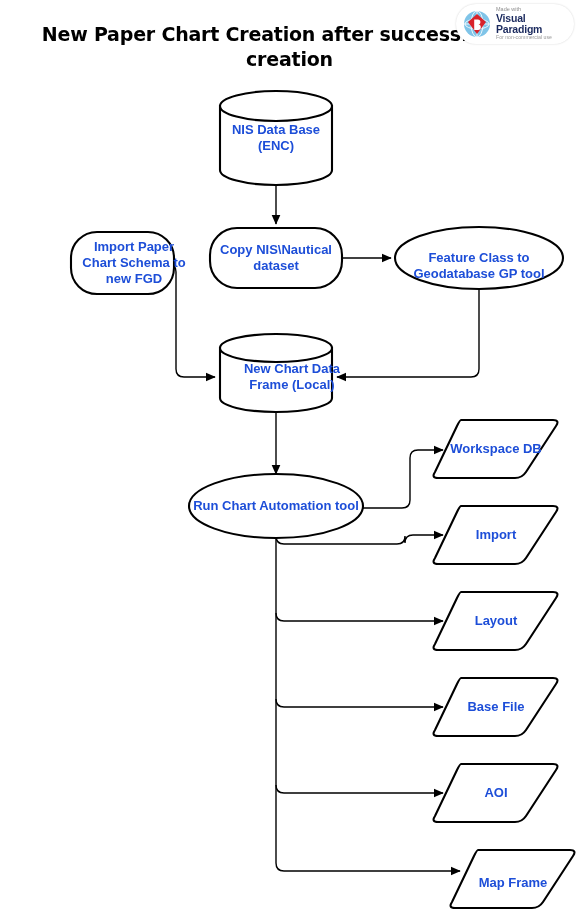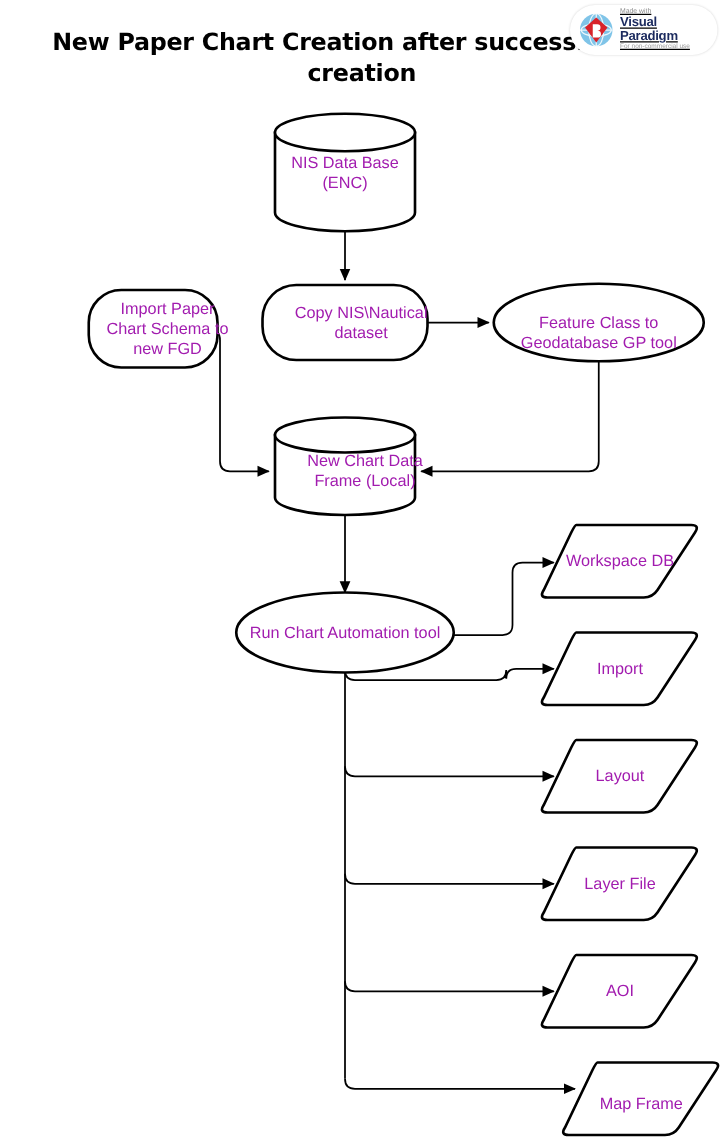--- a/index.html
+++ b/index.html
@@ -37,38 +37,38 @@
   }
   .node-label {
     position: absolute;
     display: flex;
     align-items: center;
     justify-content: center;
     text-align: center;
     font-family: "Liberation Sans", sans-serif;
     font-size: 13px;
     line-height: 16px;
-    color: #a21caf;
+    color: #1d4ed8;
     pointer-events: none;
+    font-weight: bold;
   }
   
   #vp-watermark {
     position: absolute;
     left: 456px;
     top: 4px;
     width: 118px;
     height: 40px;
     background: #ffffff;
     border-radius: 20px;
     box-shadow: 0 0 2px rgba(0,0,0,0.18);
     display: flex;
     align-items: center;
     padding-left: 6px;
     box-sizing: border-box;
-    text-decoration: underline;
   }
   #vp-watermark .vp-globe {
     width: 30px;
     height: 30px;
     flex: 0 0 30px;
     position: relative;
   }
   #vp-watermark .vp-text {
     margin-left: 4px;
     line-height: 1.05;
@@ -174,21 +174,21 @@
 </div>
 
 <div class="node-label" style="left:71px; top:232px; width:126px; height:62px;">
   <div>
     <div>Import Paper</div>
     <div>Chart Schema to</div>
     <div>new FGD</div>
   </div>
 </div>
 
-<div class="node-label" style="left:210px; top:228px; width:132px; height:60px;justify-content:flex-end;">
+<div class="node-label" style="left:210px; top:228px; width:132px; height:60px;">
   <div>
     <div>Copy NIS\Nautical</div>
     <div>dataset</div>
   </div>
 </div>
 
 <div class="node-label" style="left:395px; top:228px; width:168px; height:76px;">
   <div>
     <div>Feature Class to</div>
     <div>Geodatabase GP tool</div>
@@ -212,21 +212,21 @@
 
 <div class="node-label" style="left:437px; top:506px; width:118px; height:58px;">
   <div>Import</div>
 </div>
 
 <div class="node-label" style="left:437px; top:592px; width:118px; height:58px;">
   <div>Layout</div>
 </div>
 
 <div class="node-label" style="left:437px; top:678px; width:118px; height:58px;">
-  <div>Layer File</div>
+  <div>Base File</div>
 </div>
 
 <div class="node-label" style="left:437px; top:764px; width:118px; height:58px;">
   <div>AOI</div>
 </div>
 
 <div class="node-label" style="left:454px; top:850px; width:118px; height:66px;">
   <div>Map Frame</div>
 </div>
 

